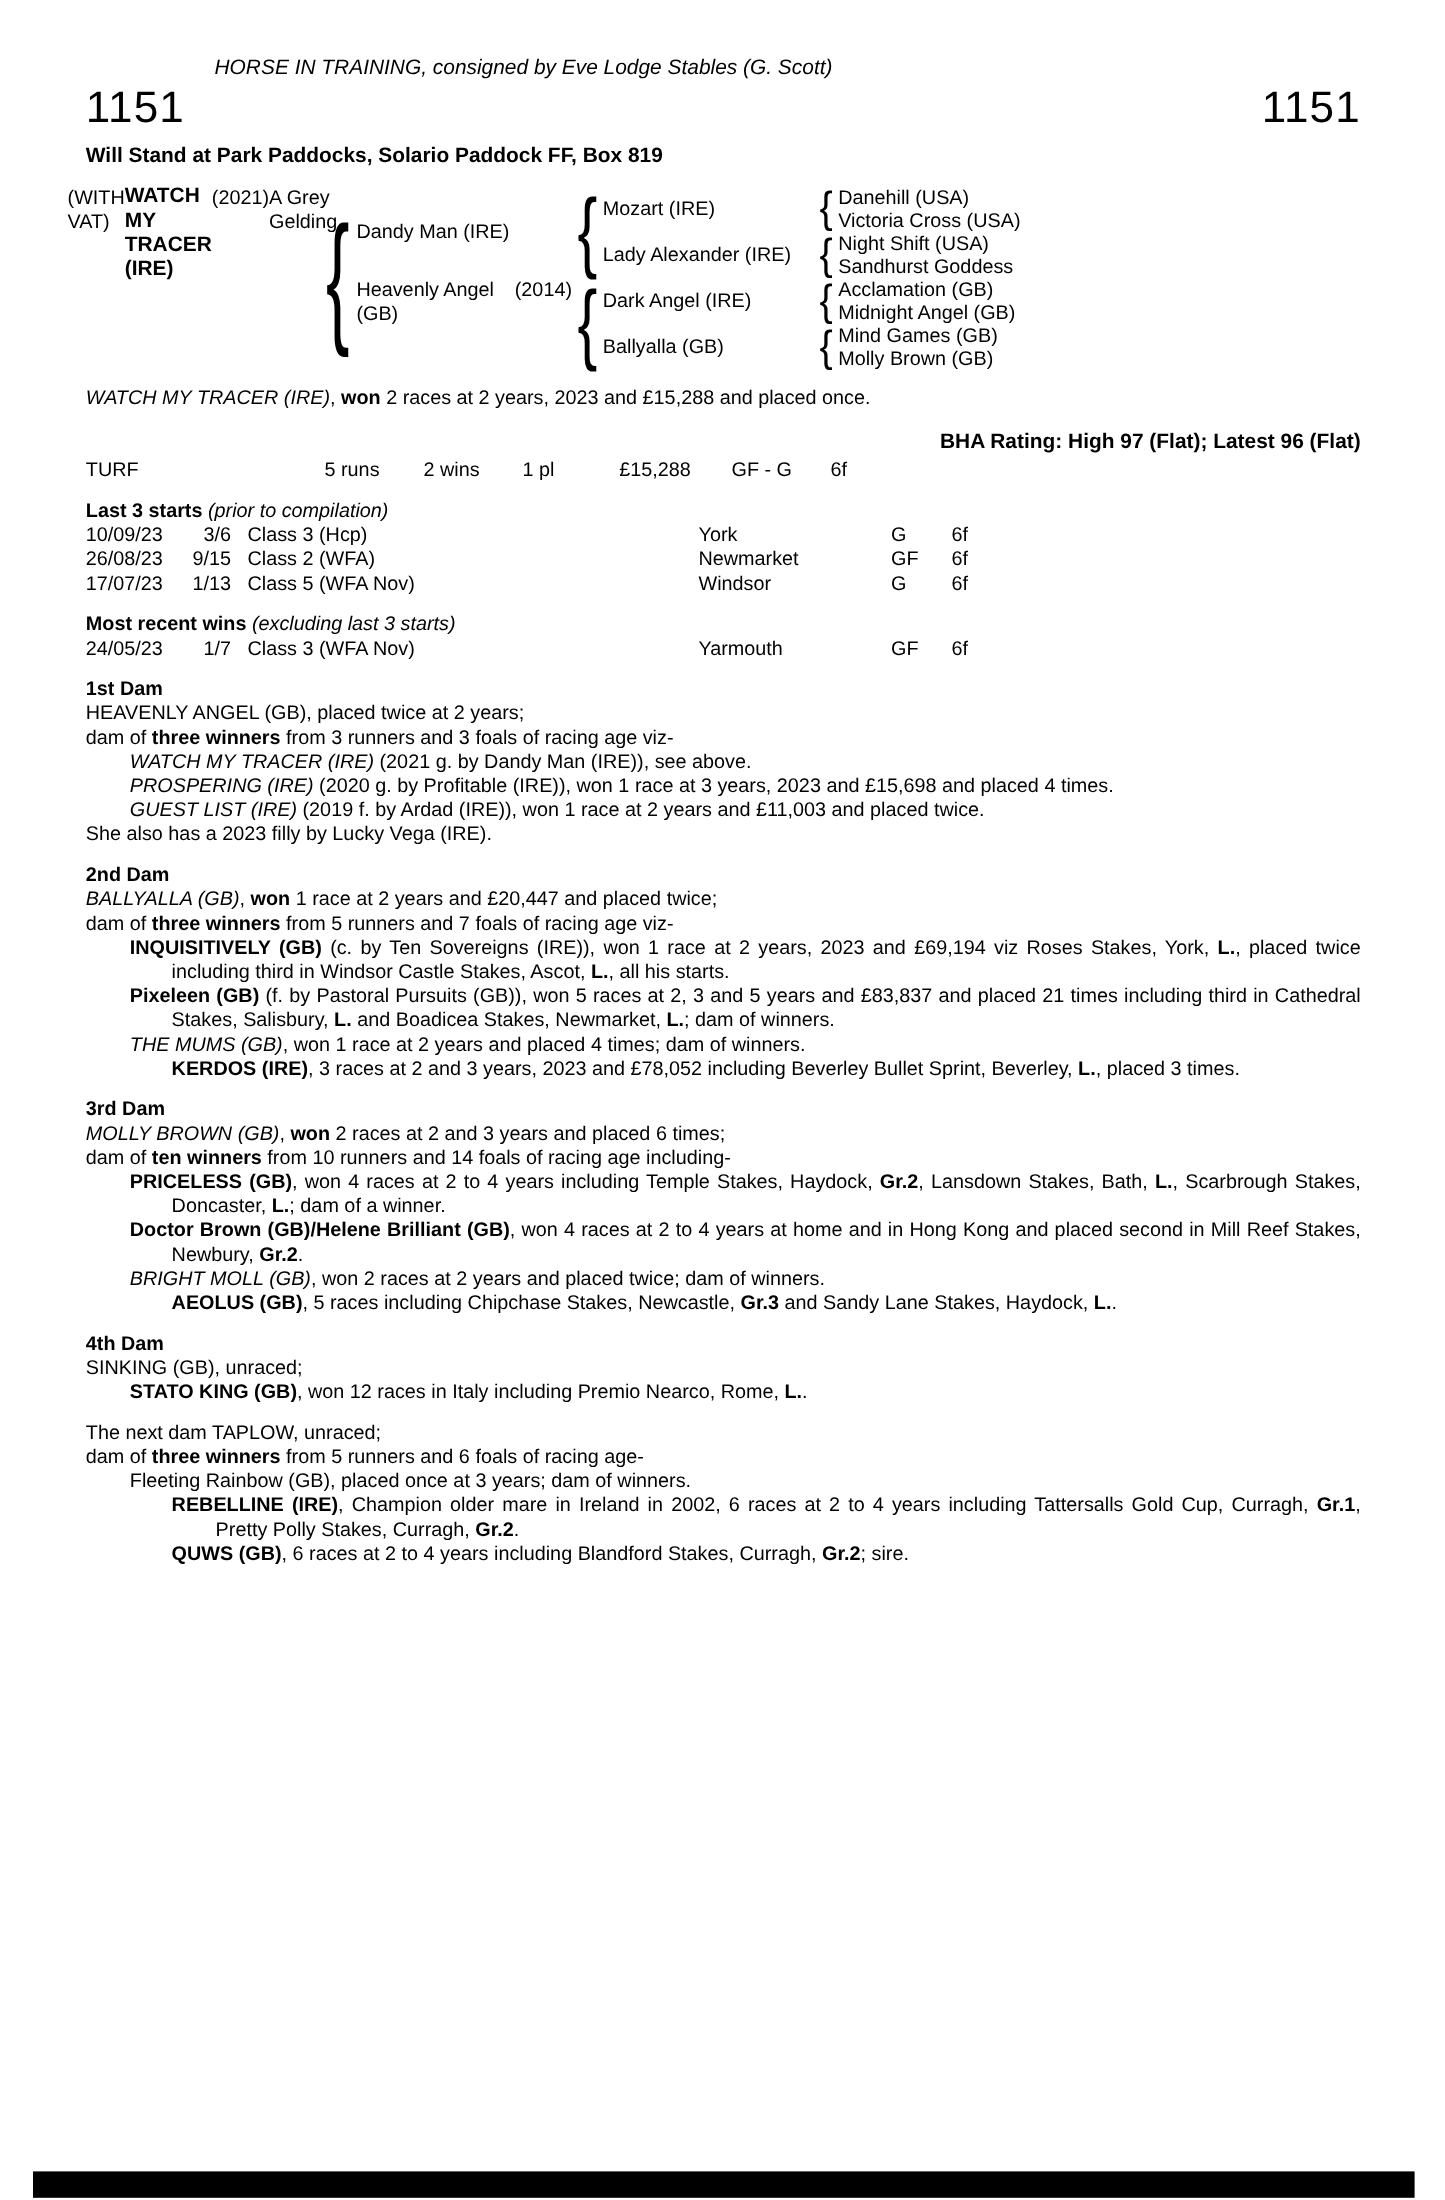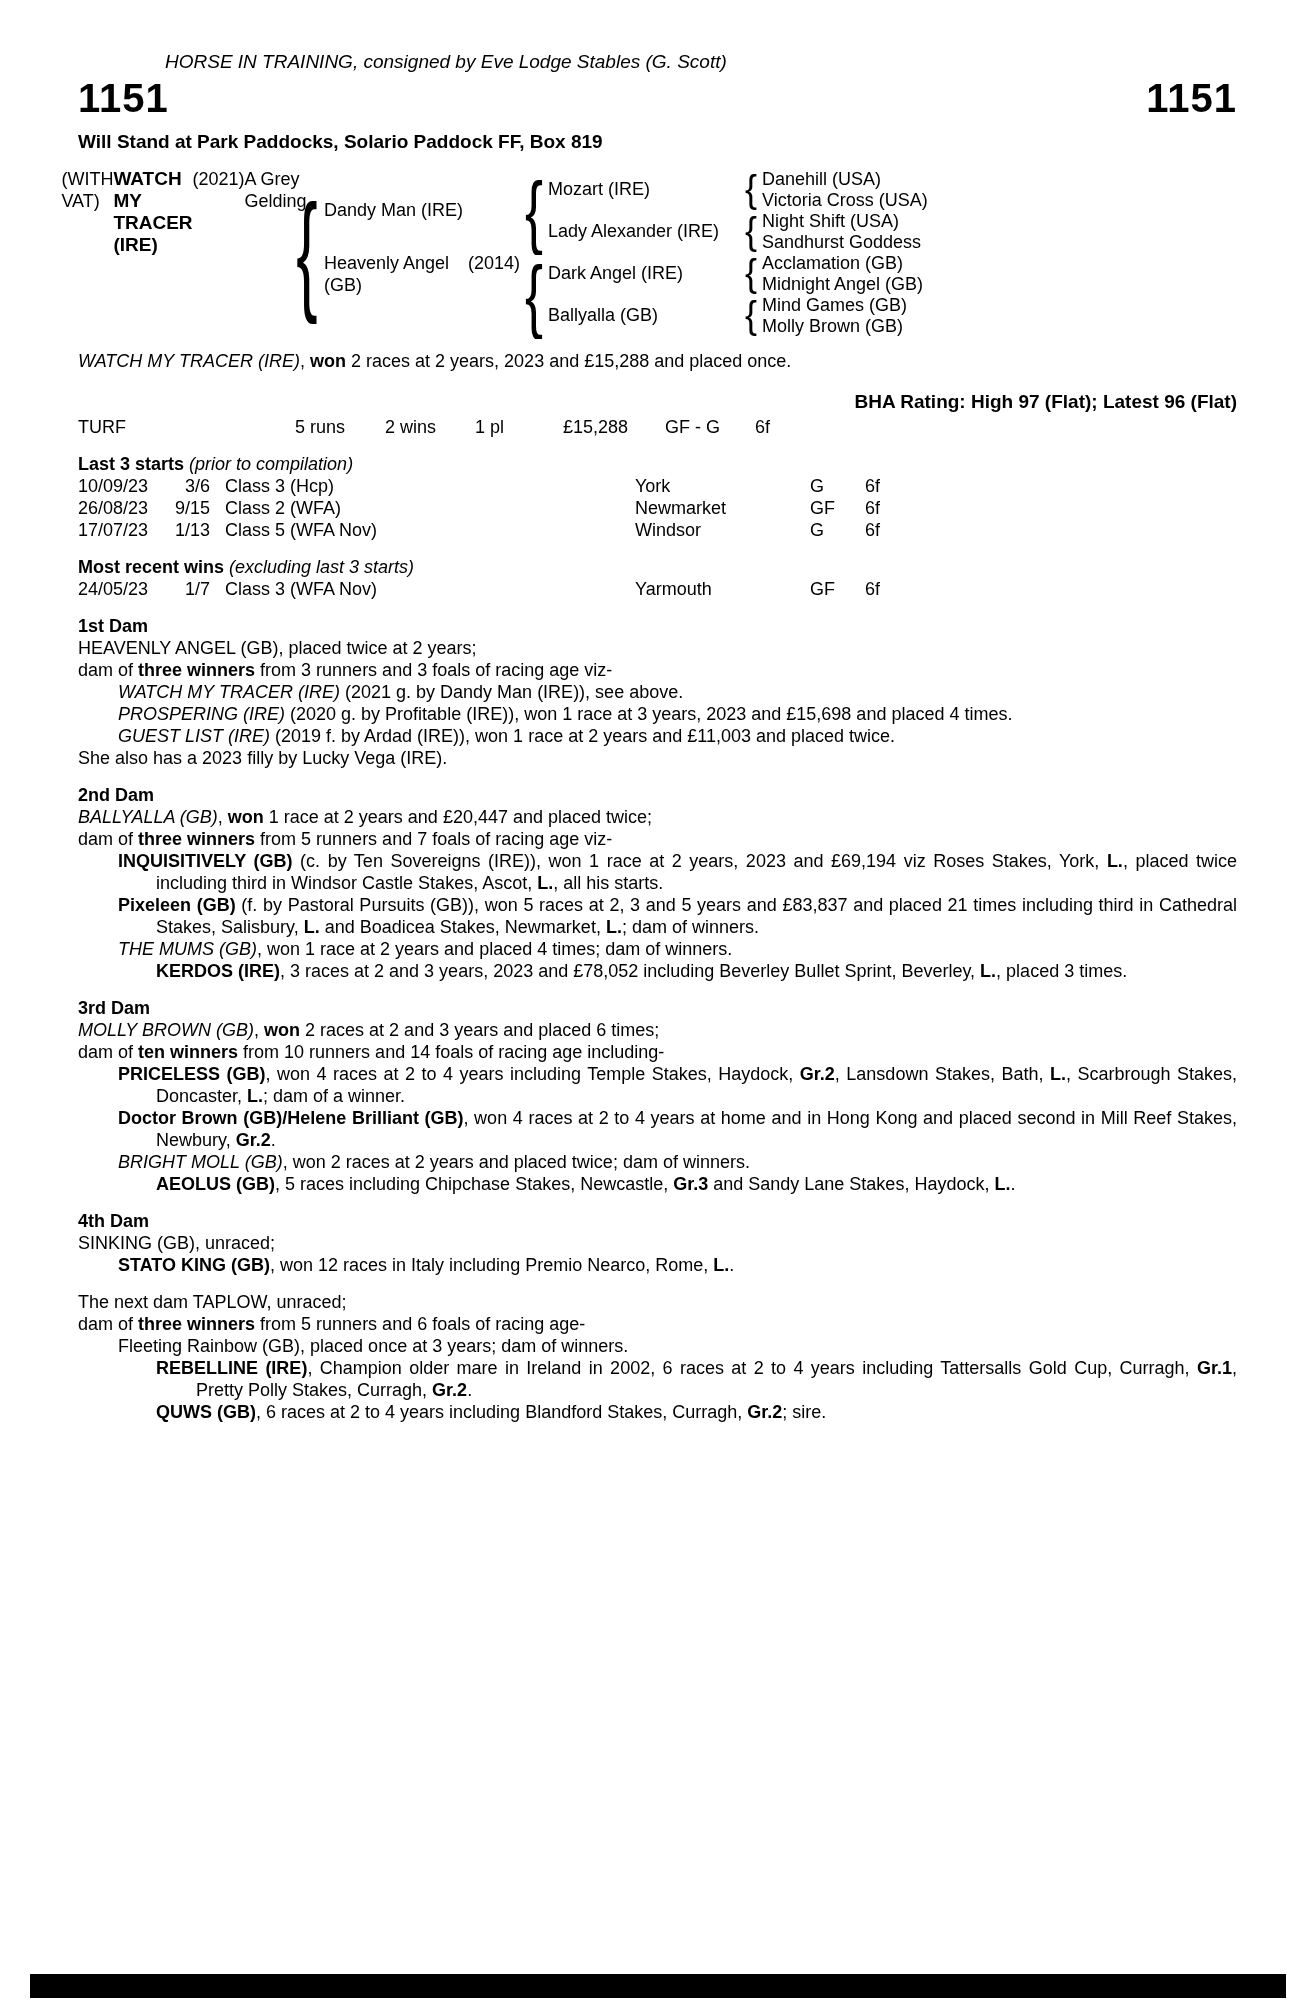--- a/index.html
+++ b/index.html
@@ -6,23 +6,23 @@
   html,body { background:#ffffff; }
   .page {
     position:relative;
     width:1314px; height:2000px;
     background:#ffffff; color:#000000;
     font-family:"Liberation Sans","DejaVu Sans",sans-serif;
     font-size:18px; line-height:22px;
     padding:50px 77px 0 78px;
     overflow:hidden;
   }
-  .consignor { font-style:italic; font-size:19px; line-height:24px; margin-left:87px; }
+  .consignor { font-style:italic; font-size:19px; line-height:24px; margin-left:117px; }
   .lot-row { display:flex; justify-content:space-between; align-items:flex-start; margin-top:4px; }
-  .lot { font-size:40px; line-height:40px; font-weight:bold; letter-spacing:1px; }
+  .lot { font-size:40px; line-height:40px; font-weight:normal; letter-spacing:1px; }
   .stand { margin-top:12px; font-weight:bold; font-size:19px; line-height:24px; }
 
   
   .pedigree { margin-top:14px; display:grid;
     grid-template-columns:212px 34px 196px 28px 192px 22px 1fr;
     grid-auto-rows:21px; }
   .ped-cell { display:flex; align-items:center; }
   .ped-col { display:flex; flex-direction:row; justify-content:center; }
   .pg-c1 { grid-area:1/1/9/2; }
   .pg-b1 { grid-area:1/2/9/3; }

